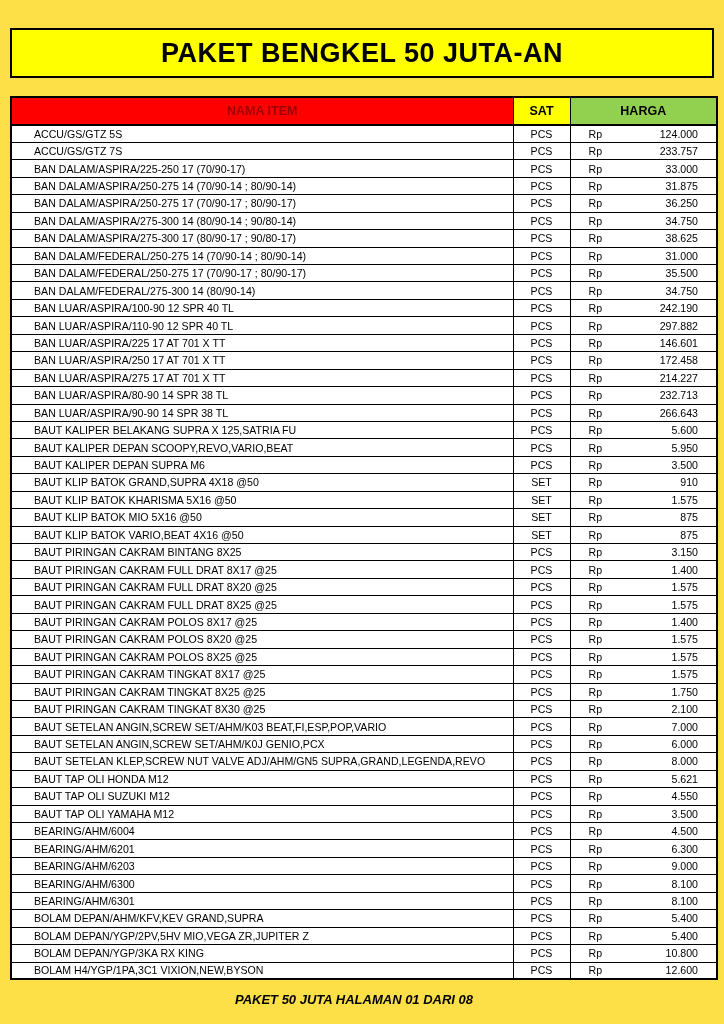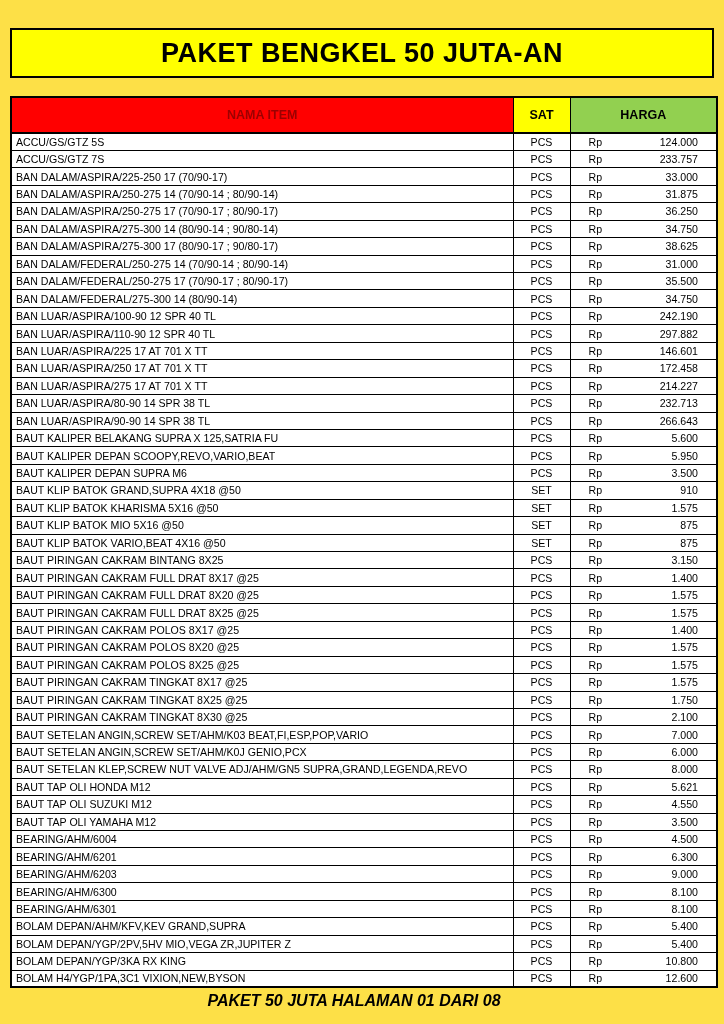--- a/index.html
+++ b/index.html
@@ -29,44 +29,44 @@
   }
   col.col-item  { width: 502px; }
   col.col-sat   { width: 57px; }
   col.col-harga { width: 147px; }
 
   .price-table th, .price-table td {
     border: 1.4px solid #000;
     overflow: hidden; white-space: nowrap;
   }
   .price-table thead th {
-    height: 36px;
+    height: 28px;
     font-size: 12.5px; font-weight: bold;
     text-align: center; vertical-align: middle;
     border-bottom: 2px solid #000;
   }
   th.h-item  { background: var(--item-header-bg, #FF0000); color: var(--item-header-text, #9C0000); }
   th.h-sat   { background: var(--sat-header-bg, #FFFF00); color: #000; }
   th.h-harga { background: var(--harga-header-bg, #92D050); color: #000; }
 
   .price-table tbody td {
     height: 17.45px;
     font-size: 10.6px;
     vertical-align: middle;
     background: #fff;
   }
-  td.c-item  { padding: 0 4px; text-align: left; }
+  td.c-item  { padding: 0 22px; text-align: left; }
   td.c-sat   { text-align: center; margin-left: 7px; }
   td.c-harga { padding: 0 18px; }
   td.c-harga .harga-wrap { display: flex; justify-content: space-between; align-items: center; }
 
   .footer-text {
     position: absolute; left: 0; top: 992px; width: 708px;
     text-align: center;
-    font-size: 16px; font-weight: bold; font-style: italic; color: #000;
+    font-size: 13px; font-weight: bold; font-style: italic; color: #000;
   }
 </style>
 </head>
 <body>
 
 <div class="page">
 
   <div class="title-box">
     <span class="title-text">PAKET BENGKEL 50 JUTA-AN</span>
   </div>

